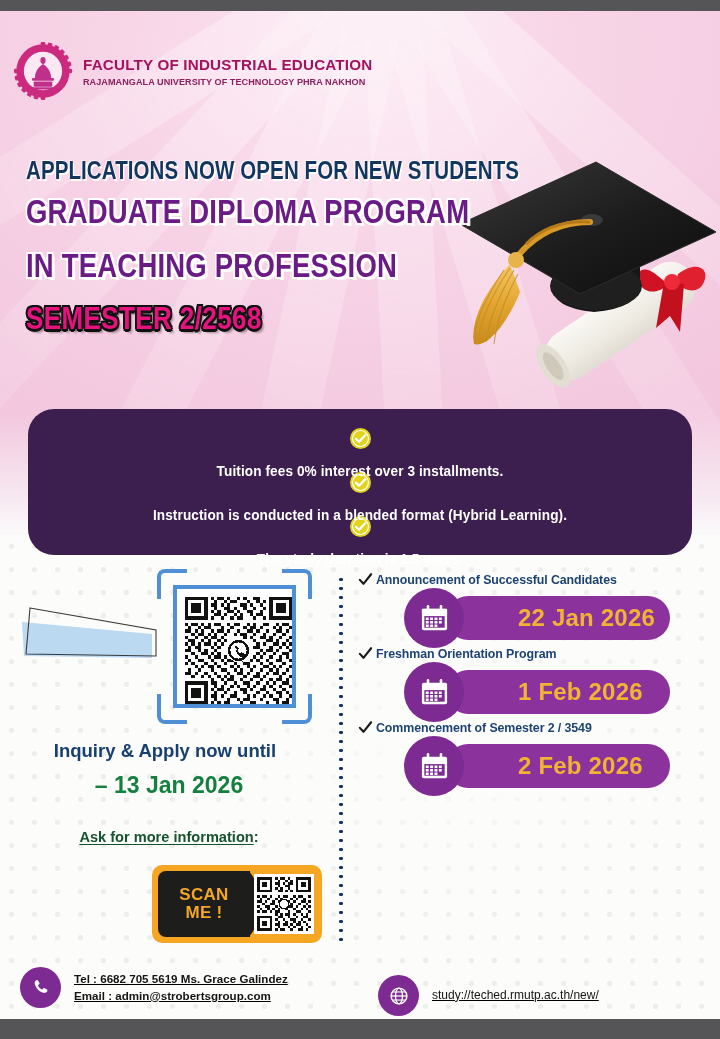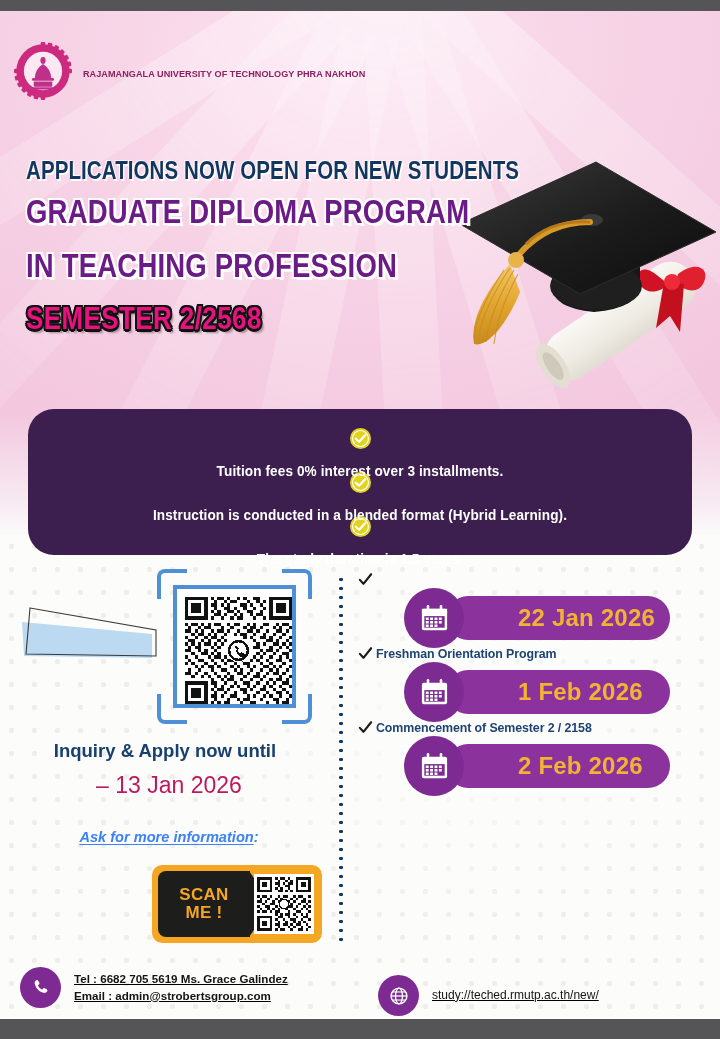--- a/index.html
+++ b/index.html
@@ -87,22 +87,22 @@
   .qrimg{ position:absolute; left:8px; top:8px; width:107px; height:107px;}
   .corner{ position:absolute; width:30px; height:30px; border:4px solid #4f8fd6;}
   .c-tl{ left:0; top:0; border-right:none; border-bottom:none; border-radius:8px 0 0 0;}
   .c-tr{ right:0; top:0; border-left:none; border-bottom:none; border-radius:0 8px 0 0;}
   .c-bl{ left:0; bottom:0; border-right:none; border-top:none; border-radius:0 0 0 8px;}
   .c-br{ right:0; bottom:0; border-left:none; border-top:none; border-radius:0 0 8px 0;}
 
   .inq1{ position:absolute; left:0; top:205px; width:330px; text-align:center;
          font-size:18.5px; font-weight:bold; color:#17406f; letter-spacing:0; z-index:14;}
   .inq2{ position:absolute; left:0; top:237px; width:338px; text-align:center;
-         font-size:23px; font-weight:normal; color:#be185d; z-index:14;}
-  .askrow{ position:absolute; left:0; top:294px; width:338px; text-align:center; z-index:14; font-size:14.6px; font-weight:bold; color:#3b82f6;font-style:italic;}
+         font-size:23px; font-weight:bold; color:#15803d; z-index:14;}
+  .askrow{ position:absolute; left:0; top:294px; width:338px; text-align:center; z-index:14; font-size:14.6px; font-weight:bold; color:#14532d;}
   .askrow u{ text-decoration:underline; text-underline-offset:2px;}
 
   .scanbtn{ position:absolute; left:152px; top:330px; width:170px; height:78px;
             background:#f5a623; border-radius:10px; z-index:14; display:flex; align-items:center; padding:6px;}
   .scan-left{ position:relative; width:92px; height:66px; flex:none;text-align:right;}
   .scan-tag{ position:absolute; inset:0; background:#1d1d1b; border-radius:8px 0 0 8px;}
   .scan-arrow{ position:absolute; right:-22px; top:0; width:0; height:0;
                border-top:33px solid transparent; border-bottom:33px solid transparent; border-left:23px solid #1d1d1b;}
   .scan-txt{ position:absolute; inset:0; display:flex; flex-direction:column; justify-content:center; align-items:center;
              color:#f5a623; font-weight:bold; font-size:17px; line-height:1.04; letter-spacing:.3px; z-index:3;}
@@ -181,20 +181,21 @@
           <rect x="34" y="68" width="32" height="9" rx="1.5"></rect>
           <rect x="29" y="78" width="42" height="4" rx="1.5"></rect>
           <rect x="36" y="70" width="4" height="6"></rect>
           <rect x="44" y="70" width="4" height="6"></rect>
           <rect x="52" y="70" width="4" height="6"></rect>
           <rect x="60" y="70" width="4" height="6"></rect>
         </g>
       </svg>
     </div>
     <div class="headtext">
+      <div class="h-main">FACULTY OF INDUSTRIAL EDUCATION</div>
       <div class="h-sub">RAJAMANGALA UNIVERSITY OF TECHNOLOGY PHRA NAKHON</div>
     </div>
   </div>
 
   <div class="capwrap">
     <svg viewBox="0 0 280 270" xmlns="http://www.w3.org/2000/svg">
 
       <g transform="rotate(-34 170 185)">
         <rect x="96" y="155" width="170" height="50" rx="24" fill="#f4f1ea"></rect>
         <rect x="96" y="155" width="170" height="50" rx="24" fill="url(#sg)" opacity=".5"></rect>
@@ -755,20 +756,21 @@
 
     <div class="tl">
 
       <div class="tl-item">
         <div class="tl-label">
           <span class="tl-check">
             <svg viewBox="0 0 16 16">
                 <path d="M2 8.4 L5.8 12.6 L14 2.4" fill="none" stroke="#1b1b1b" stroke-width="2.3" stroke-linecap="round" stroke-linejoin="round"></path>
               </svg>
           </span>
+          <span>Announcement of Successful Candidates</span>
         </div>
         <div class="pill">
           <div class="pill-circle">
             <span class="cal">
               <svg viewBox="0 0 32 32">
                 <rect x="3" y="6" width="26" height="22" rx="2" fill="#fff"></rect>
                 <rect x="3" y="6" width="26" height="5.5" fill="#fff"></rect>
                 <rect x="5.5" y="13.5" width="21" height="12" fill="#7d2b92"></rect>
                 <g fill="#fff">
                   <rect x="7" y="15" width="3" height="2.6"></rect>
@@ -829,21 +831,21 @@
         </div>
       </div>
 
       <div class="tl-item">
         <div class="tl-label">
           <span class="tl-check">
             <svg viewBox="0 0 16 16">
                 <path d="M2 8.4 L5.8 12.6 L14 2.4" fill="none" stroke="#1b1b1b" stroke-width="2.3" stroke-linecap="round" stroke-linejoin="round"></path>
               </svg>
           </span>
-          <span>Commencement of Semester 2 / 2158</span>
+          <span>Commencement of Semester 2 / 3549</span>
         </div>
         <div class="pill">
           <div class="pill-circle">
             <span class="cal">
               <svg viewBox="0 0 32 32">
                 <rect x="3" y="6" width="26" height="22" rx="2" fill="#fff"></rect>
                 <rect x="5.5" y="13.5" width="21" height="12" fill="#7d2b92"></rect>
                 <g fill="#fff">
                   <rect x="7" y="15" width="3" height="2.6"></rect>
                     <rect x="11.5" y="15" width="3" height="2.6"></rect>

